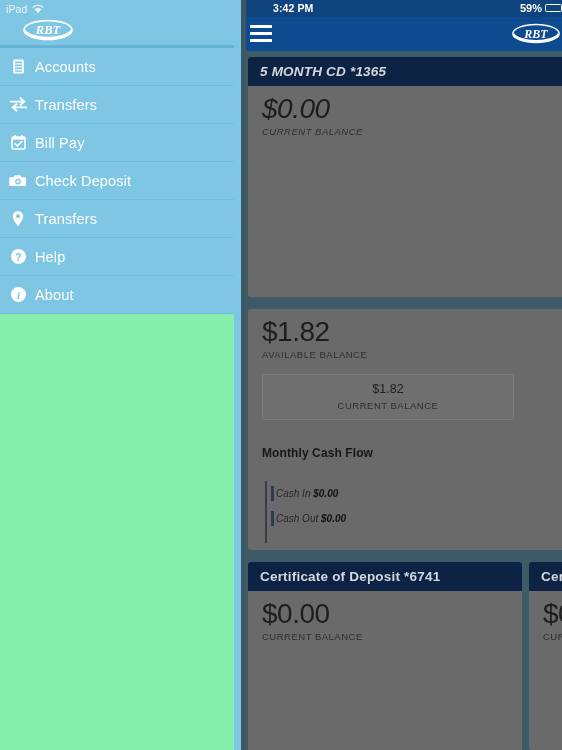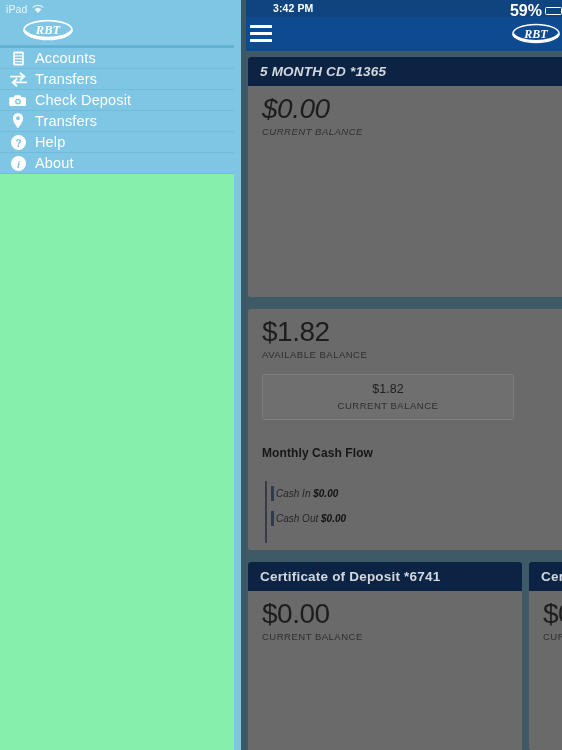--- a/index.html
+++ b/index.html
@@ -36,21 +36,21 @@
   }
   #sidebar-logo {
     position: absolute; left: 22px; top: 1px;
   }
   #sidebar-divider {
     height: 3px; width: 100%;
     background: #63b3d4;
   }
   .menu-list { width: 100%; }
   .menu-item {
-    height: 21px;
+    height: 38px;
     display: flex; align-items: center;
     padding-left: 6px;
     border-bottom: 1px solid #6fbcdd;
     background: #7ec6e4;
     cursor: pointer;
   }
   .menu-icon {
     width: 24px; min-width: 24px;
     display: flex; align-items: center; justify-content: center;
     margin-right: 5px;
@@ -80,21 +80,21 @@
   #status-time {
     position: absolute; left: 32px; top: 2px;
     font-size: 10.5px; color: #ffffff; font-weight: bold;
     letter-spacing: .1px;
   }
   #status-battery-wrap {
     position: absolute; right: 7px; top: 2px;
     display: flex; align-items: center; gap: 3px;
   }
   #status-battery-pct {
-    font-size: 16px; color: #ffffff; font-weight: bold;
+    font-size: 11px; color: #ffffff; font-weight: bold;
   }
   .batt-shell {
     width: 17px; height: 8px;
     border: 1px solid #ffffff; border-radius: 1.5px;
     position: relative; padding: 1px;
   }
   .batt-fill { height: 100%; background: #ffffff; border-radius: .5px; }
   .batt-nub {
     position: absolute; right: -3px; top: 2px;
     width: 2px; height: 4px; background: #ffffff; border-radius: 0 1px 1px 0;
@@ -235,20 +235,32 @@
       <div class="menu-item">
         <span class="menu-icon">
           <svg width="19" height="17" viewBox="0 0 19 17">
             <path d="M2 5.6 h12.4 M11.6 2.4 L15.2 5.6 L11.6 8.8" stroke="#ffffff" stroke-width="1.9" fill="none" stroke-linecap="square"></path>
             <path d="M17 11.4 H4.6 M7.4 8.2 L3.8 11.4 L7.4 14.6" stroke="#ffffff" stroke-width="1.9" fill="none" stroke-linecap="square"></path>
           </svg>
         </span>
         <span class="menu-label">Transfers</span>
       </div>
 
+      <div class="menu-item">
+        <span class="menu-icon">
+          <svg width="17" height="17" viewBox="0 0 17 17">
+            <rect x="2" y="3" width="13" height="12" rx="1.4" fill="none" stroke="#ffffff" stroke-width="1.6"></rect>
+            <rect x="2" y="3" width="13" height="2.6" fill="#ffffff"></rect>
+            <rect x="4.3" y="1" width="1.8" height="3.2" rx=".7" fill="#ffffff"></rect>
+            <rect x="10.9" y="1" width="1.8" height="3.2" rx=".7" fill="#ffffff"></rect>
+            <path d="M5.2 9.8 L7.4 12 L11.6 7.6" stroke="#ffffff" stroke-width="1.7" fill="none" stroke-linecap="round" stroke-linejoin="round"></path>
+          </svg>
+        </span>
+        <span class="menu-label">Bill Pay</span>
+      </div>
 
       <div class="menu-item">
         <span class="menu-icon">
           <svg width="18" height="17" viewBox="0 0 18 17">
             <path d="M1.4 5.2 h3.2 l1.3-1.9 h5.4 l1.3 1.9 h3.2 a1.2 1.2 0 0 1 1.2 1.2 v6.3 a1.2 1.2 0 0 1-1.2 1.2 H1.4 a1.2 1.2 0 0 1-1.2-1.2 V6.4 a1.2 1.2 0 0 1 1.2-1.2 Z" fill="#ffffff"></path>
             <circle cx="9" cy="9.6" r="2.9" fill="#7ec6e4"></circle>
             <circle cx="9" cy="9.6" r="1.5" fill="#ffffff"></circle>
           </svg>
         </span>
         <span class="menu-label">Check Deposit</span>

